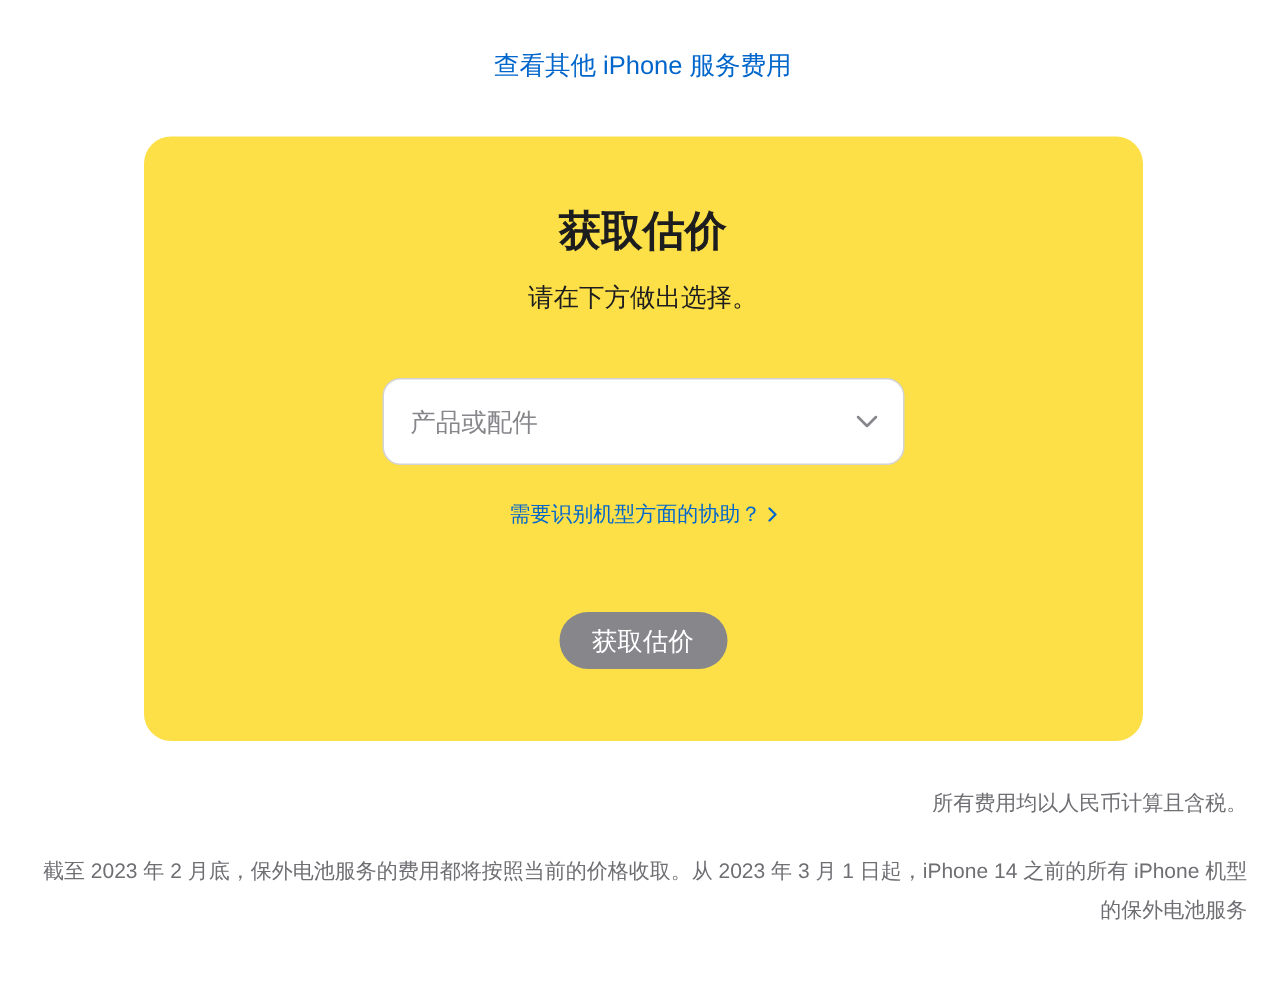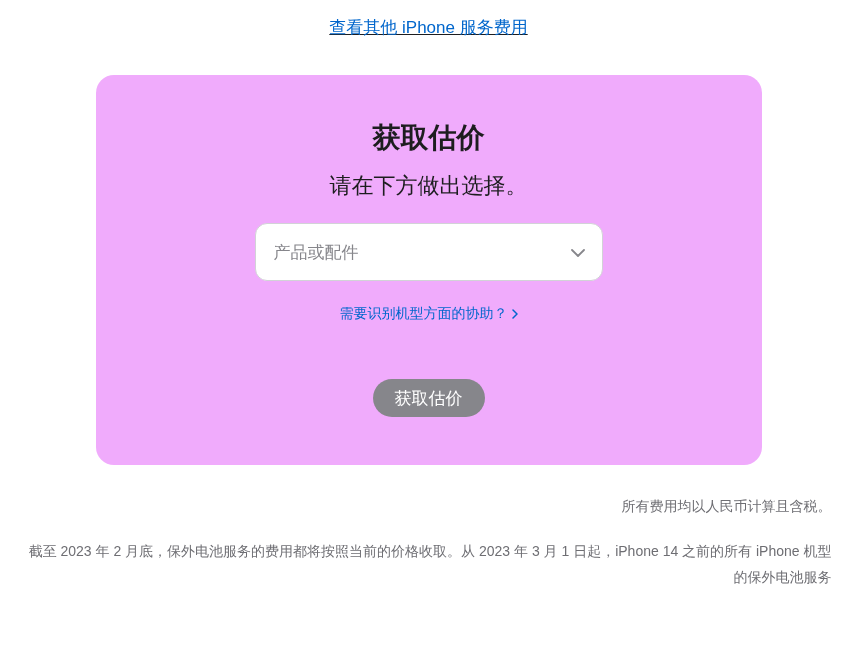--- a/index.html
+++ b/index.html
@@ -9,46 +9,45 @@
     }
     body {
       font-family: -apple-system, BlinkMacSystemFont, "SF Pro Text", "Helvetica Neue", Arial, sans-serif;
       background: #ffffff;
       width: 857px;
       height: 663px;
       color: #1d1d1f;
     }
     .top-link {
       text-align: center;
-      padding: 16px 0 20px;
-      text-decoration: underline;
+      padding: 32px 0 20px;
     }
     .top-link a {
       color: #0066cc;
       text-decoration: none;
       font-size: 17px;
     }
     .card {
-      background: #f0abfc;
+      background: #fde047;
       border-radius: 18px;
       width: 666px;
       margin: 16px auto 0;
       padding: 44px 60px 48px;
       text-align: center;
     }
     .card-title {
       font-size: 28px;
       font-weight: 600;
       color: #1d1d1f;
       margin-bottom: 14px;
     }
     .card-subtitle {
-      font-size: 22px;
+      font-size: 17px;
       color: #1d1d1f;
-      margin-bottom: 22px;
+      margin-bottom: 42px;
     }
     .select-wrap {
       position: relative;
       width: 348px;
       margin: 0 auto 20px;
     }
     .select-field {
       width: 100%;
       height: 58px;
       border: 1px solid #d2d2d7;

